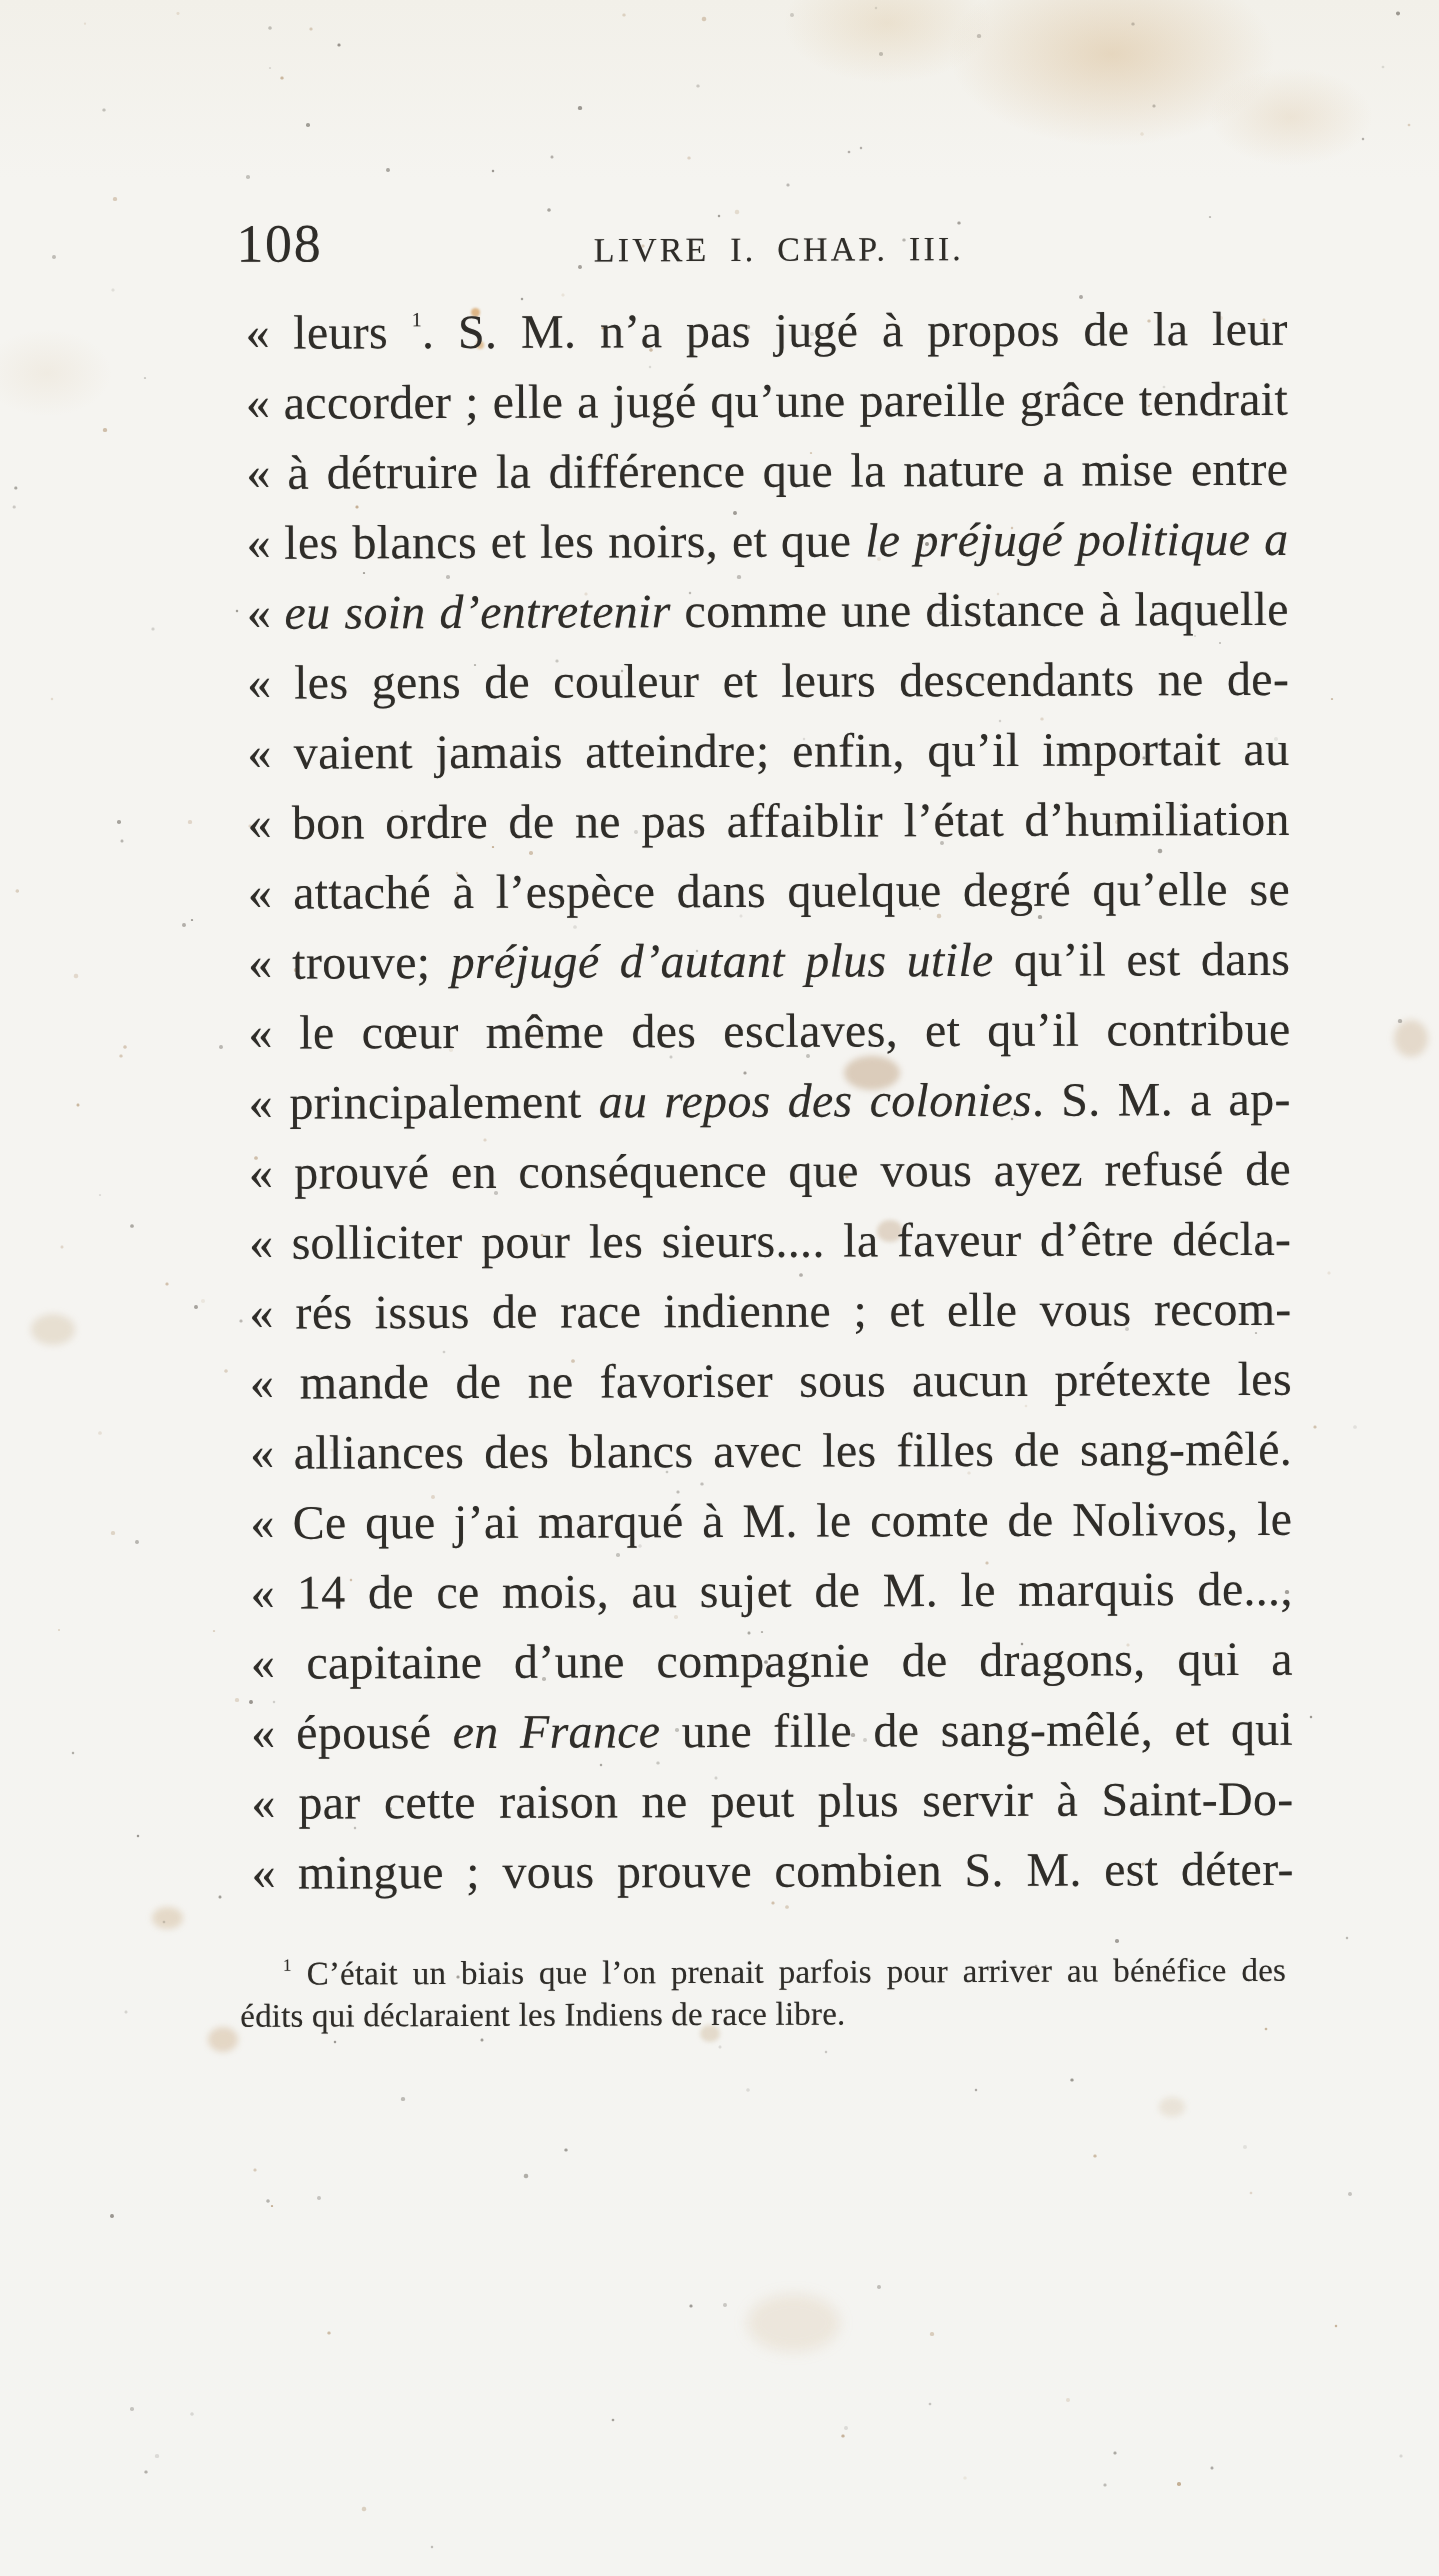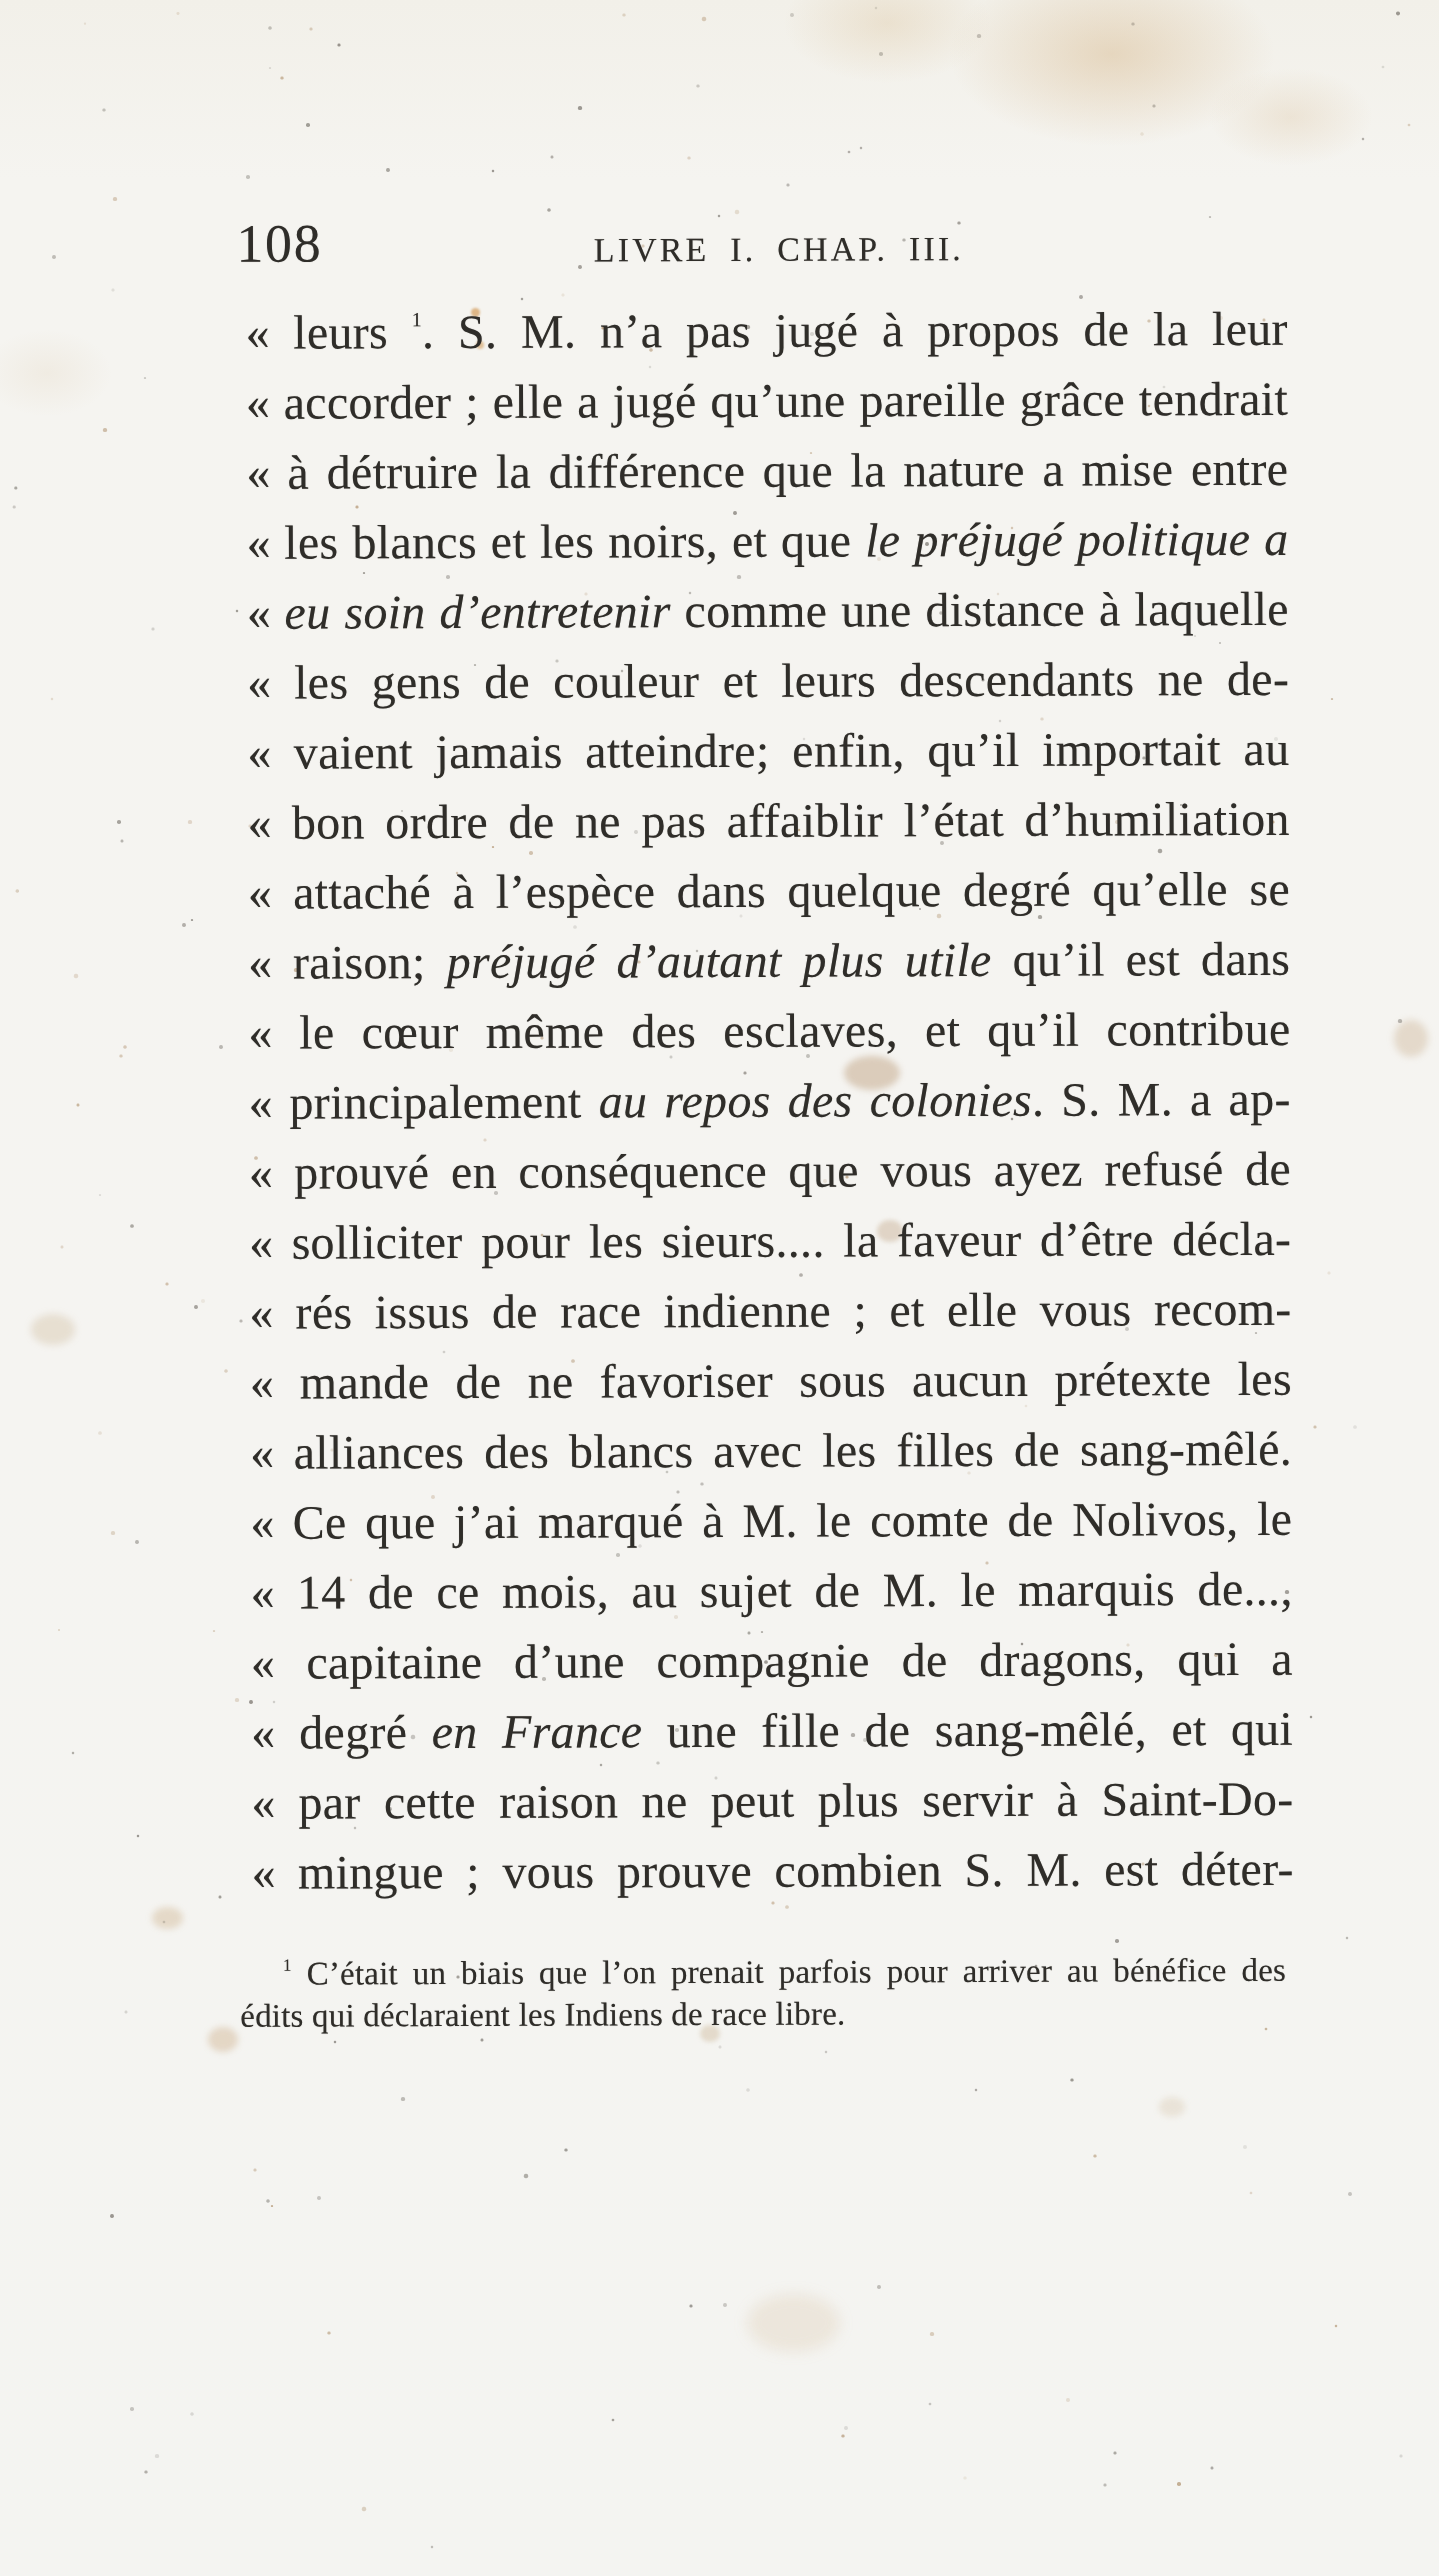--- a/index.html
+++ b/index.html
@@ -90,32 +90,32 @@
     <div class="body-block ink">
         <div class="bodyline"><span class="guillemet">« </span><span class="seg">leurs </span><sup class="supmark">1</sup><span class="seg">. S. M. n’a pas jugé à propos de la leur</span></div>
         <div class="bodyline"><span class="guillemet">« </span><span class="seg">accorder ; elle a jugé qu’une pareille grâce tendrait</span></div>
         <div class="bodyline"><span class="guillemet">« </span><span class="seg">à détruire la différence que la nature a mise entre</span></div>
         <div class="bodyline"><span class="guillemet">« </span><span class="seg">les blancs et les noirs, et que </span><span class="it">le préjugé politique a</span></div>
         <div class="bodyline"><span class="guillemet">« </span><span class="it">eu soin d’entretenir</span><span class="seg"> comme une distance à laquelle</span></div>
         <div class="bodyline"><span class="guillemet">« </span><span class="seg">les gens de couleur et leurs descendants ne de-</span></div>
         <div class="bodyline"><span class="guillemet">« </span><span class="seg">vaient jamais atteindre; enfin, qu’il importait au</span></div>
         <div class="bodyline"><span class="guillemet">« </span><span class="seg">bon ordre de ne pas affaiblir l’état d’humiliation</span></div>
         <div class="bodyline"><span class="guillemet">« </span><span class="seg">attaché à l’espèce dans quelque degré qu’elle se</span></div>
-        <div class="bodyline"><span class="guillemet">« </span><span class="seg">raison; </span><span class="it">préjugé d’autant plus utile</span><span class="seg"> qu’il est dans</span></div>
+        <div class="bodyline"><span class="guillemet">« </span><span class="seg">trouve; </span><span class="it">préjugé d’autant plus utile</span><span class="seg"> qu’il est dans</span></div>
         <div class="bodyline"><span class="guillemet">« </span><span class="seg">le cœur même des esclaves, et qu’il contribue</span></div>
         <div class="bodyline"><span class="guillemet">« </span><span class="seg">principalement </span><span class="it">au repos des colonies</span><span class="seg">. S. M. a ap-</span></div>
         <div class="bodyline"><span class="guillemet">« </span><span class="seg">prouvé en conséquence que vous ayez refusé de</span></div>
         <div class="bodyline"><span class="guillemet">« </span><span class="seg">solliciter pour les sieurs.... la faveur d’être décla-</span></div>
         <div class="bodyline"><span class="guillemet">« </span><span class="seg">rés issus de race indienne ; et elle vous recom-</span></div>
         <div class="bodyline"><span class="guillemet">« </span><span class="seg">mande de ne favoriser sous aucun prétexte les</span></div>
         <div class="bodyline"><span class="guillemet">« </span><span class="seg">alliances des blancs avec les filles de sang-mêlé.</span></div>
         <div class="bodyline"><span class="guillemet">« </span><span class="seg">Ce que j’ai marqué à M. le comte de Nolivos, le</span></div>
         <div class="bodyline"><span class="guillemet">« </span><span class="seg">14 de ce mois, au sujet de M. le marquis de...,</span></div>
         <div class="bodyline"><span class="guillemet">« </span><span class="seg">capitaine d’une compagnie de dragons, qui a</span></div>
-        <div class="bodyline"><span class="guillemet">« </span><span class="seg">degré </span><span class="it">en France</span><span class="seg"> une fille de sang-mêlé, et qui</span></div>
+        <div class="bodyline"><span class="guillemet">« </span><span class="seg">épousé </span><span class="it">en France</span><span class="seg"> une fille de sang-mêlé, et qui</span></div>
         <div class="bodyline"><span class="guillemet">« </span><span class="seg">par cette raison ne peut plus servir à Saint-Do-</span></div>
         <div class="bodyline"><span class="guillemet">« </span><span class="seg">mingue ; vous prouve combien S. M. est déter-</span></div>
       </div>
     <div class="footnote-block ink">
         <div class="fnline fnline1"><sup class="fnmark">1</sup> C’était un biais que l’on prenait parfois pour arriver au bénéfice des</div>
         <div class="fnline fnline2">édits qui déclaraient les Indiens de race libre.</div>
       </div>
   </div>
 
 </div>

